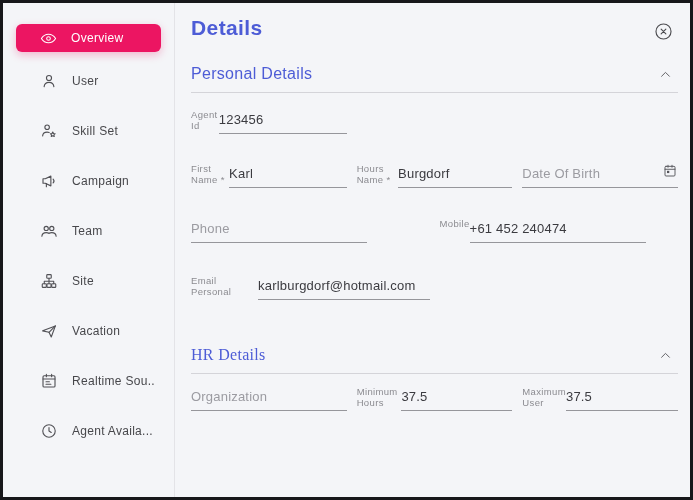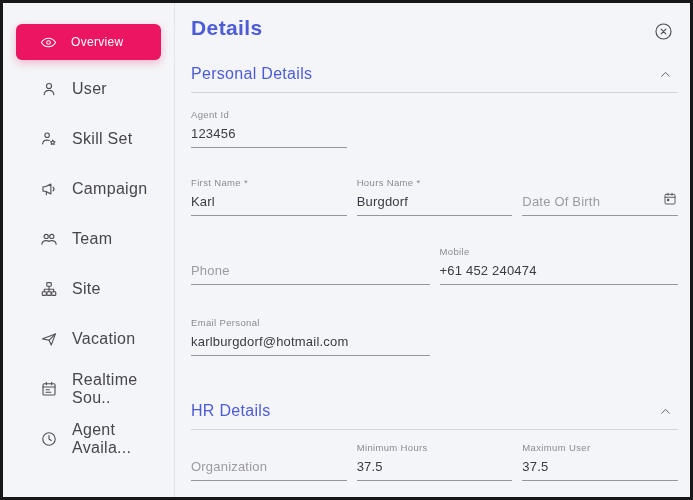--- a/index.html
+++ b/index.html
@@ -3,55 +3,55 @@
 <meta charset="utf-8">
 <style>
   html,body{margin:0;padding:0;background:#ffffff;}
   *{box-sizing:border-box;}
   body{font-family:"Liberation Sans",sans-serif;-webkit-font-smoothing:antialiased;}
 
   .frame{width:693px;height:500px;border:3px solid #17171a;background:#f4f5f8;display:flex;overflow:hidden;}
 
   
   .sidebar{width:172px;flex:none;border-right:1px solid #e3e3e7;padding-top:21px;}
-  .active-item{height:36px;margin:0 13px 4px 13px;background:#ec1562;border-radius:6px;
+  .active-item{height:28px;margin:0 13px 4px 13px;background:#ec1562;border-radius:6px;
     display:flex;align-items:center;padding-left:24px;gap:14px;color:#ffffff;
     font-size:12px;letter-spacing:.3px;cursor:pointer;box-shadow:0 3px 8px rgba(236,21,98,.28);}
   .side-item{height:50px;display:flex;align-items:center;padding-left:37px;gap:14px;
-    color:#47474b;font-size:16px;letter-spacing:.3px;cursor:pointer;}
+    color:#47474b;font-size:12px;letter-spacing:.3px;cursor:pointer;}
   .side-item:first-of-type{margin-top:6px;}
   .s-icon{width:18px;height:18px;flex:none;color:#515156;}
   .active-item .s-icon{color:#ffffff;width:17px;height:17px;}
   .s-icon svg{display:block;width:100%;height:100%;fill:none;stroke:currentColor;
     stroke-width:1.5;stroke-linecap:round;stroke-linejoin:round;}
 
   
   .main{flex:1;padding:10px 12px 0 16px;display:flex;flex-direction:column;}
   .titlebar{display:flex;justify-content:space-between;align-items:flex-start;margin-top:3px;}
   .page-title{font-size:21px;color:#4d5cd6;font-weight:700;margin:0;letter-spacing:.4px;}
   .close-btn{width:21px;height:21px;color:#4c4c50;margin-top:5px;margin-right:4px;cursor:pointer;background:none;border:none;padding:0;}
   .close-btn svg{display:block;width:100%;height:100%;fill:none;stroke:currentColor;stroke-width:1.3;stroke-linecap:round;}
 
   .section-head{display:flex;justify-content:space-between;align-items:center;margin-top:23px;}
-  .section-head.hr{margin-top:46px;}
+  .section-head.hr{margin-top:46px;font-family:Liberation Serif, serif;}
   .section-title{color:#4d5cd6;font-size:16px;letter-spacing:.3px;}
   .chevron{width:17px;height:17px;color:#626266;cursor:pointer;background:none;border:none;padding:0;margin-right:4px;}
   .chevron svg{display:block;width:100%;height:100%;fill:none;stroke:currentColor;stroke-width:1.4;stroke-linecap:round;stroke-linejoin:round;}
   .divider{border:none;border-top:1px solid #d4d4d9;margin:9px 0 0 0;}
 
   .row{display:grid;column-gap:10px;}
   .cols3{grid-template-columns:1fr 1fr 1fr;}
   .cols2{grid-template-columns:1fr 1fr;}
   .r-agent{margin-top:16px;}
   .r-name{margin-top:29px;}
   .r-phone{margin-top:30px;}
   .r-email{margin-top:32px;}
   .r-hr{margin-top:12px;}
 
-  .field{display:flex;flex-direction:column;}
+  .field{display:flex;flex-direction:row;}
   .f-label{font-size:9.5px;color:#8b8b90;height:14px;letter-spacing:.35px;}
   .f-line{display:flex;align-items:flex-start;border-bottom:1px solid #96969b;}
   .f-line input{border:none;background:transparent;outline:none;width:100%;
     font-family:"Liberation Sans",sans-serif;font-size:13px;color:#3b3b40;
     padding:3px 0 6px 0;letter-spacing:.2px;}
   .f-line input::placeholder{color:#9b9ba1;font-size:13px;}
   .cal-icon{width:16px;height:16px;color:#54545a;flex:none;margin-bottom:5px;cursor:pointer;}
   .cal-icon svg{display:block;width:100%;height:100%;fill:none;stroke:currentColor;stroke-width:1.4;stroke-linecap:round;stroke-linejoin:round;}
 </style>
 </head>

